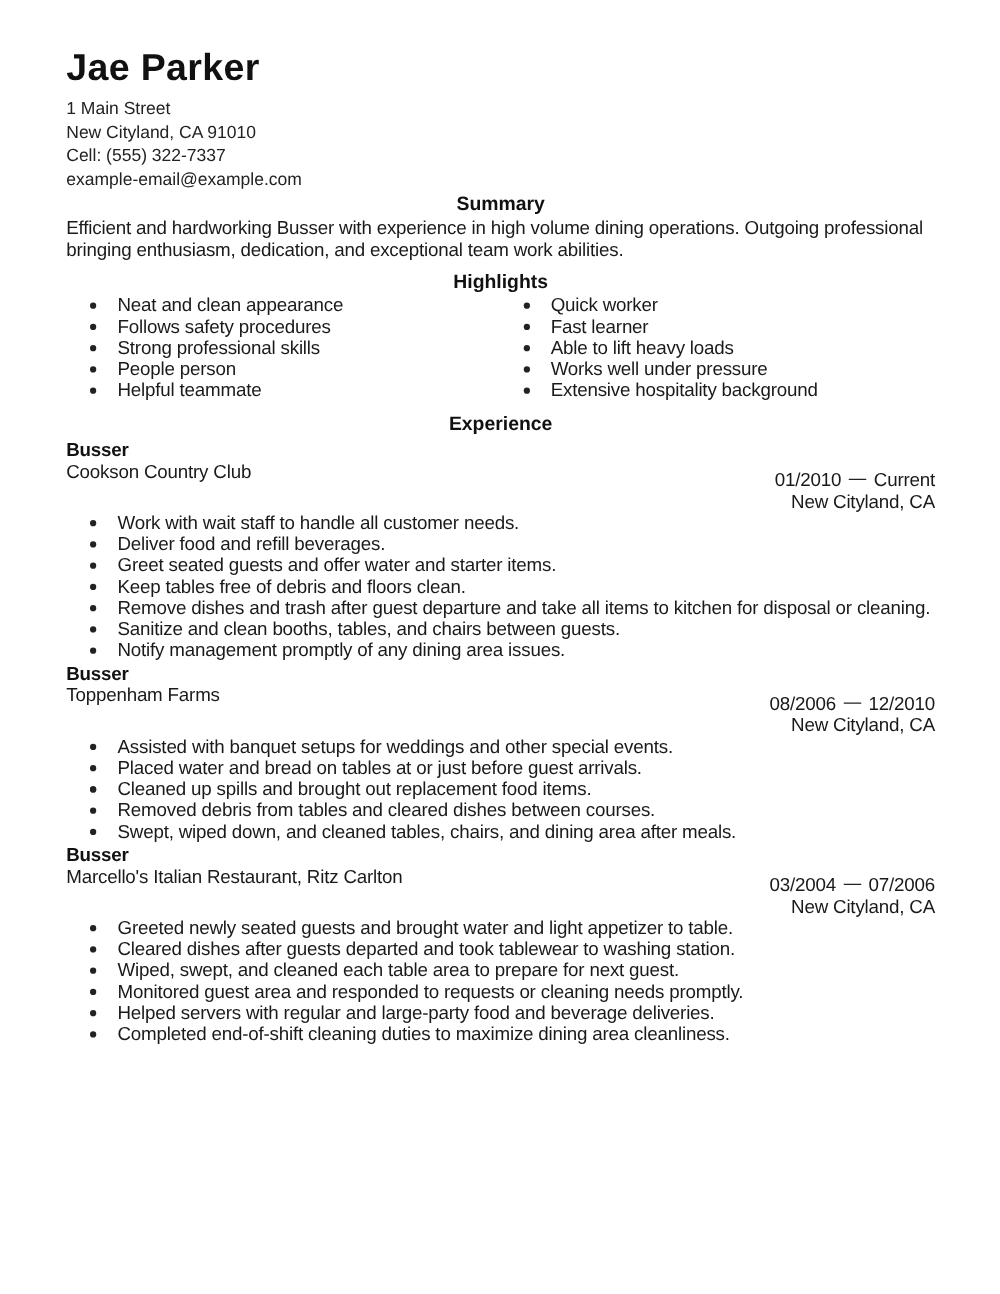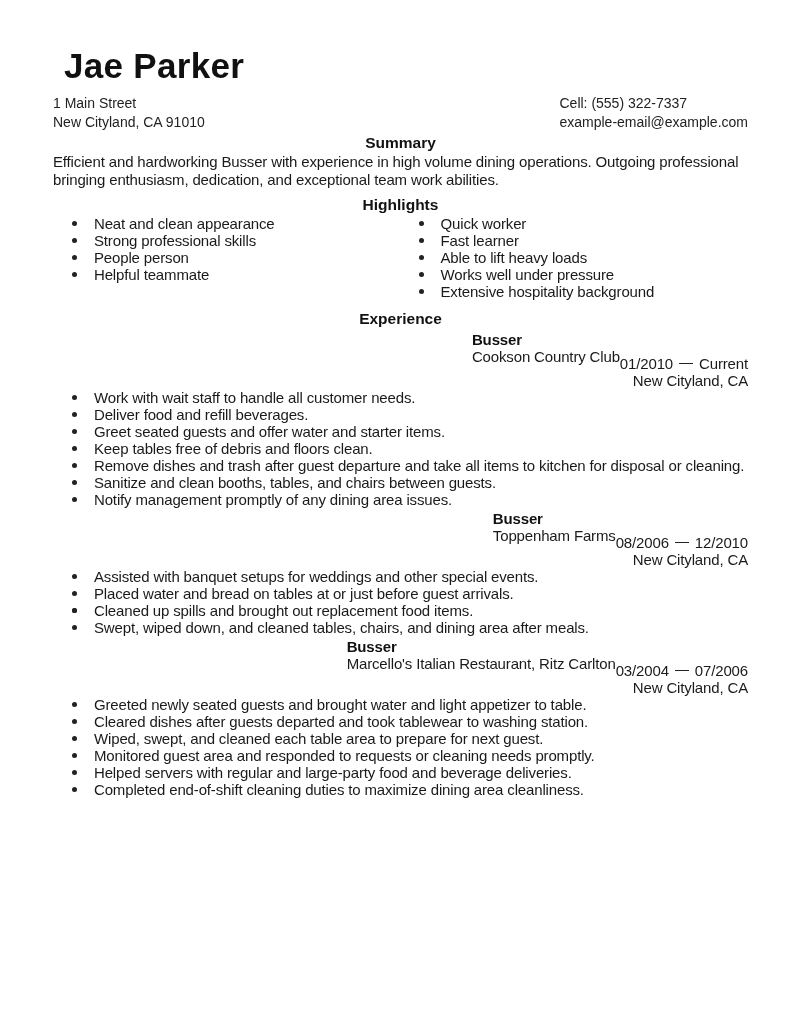--- a/index.html
+++ b/index.html
@@ -3,39 +3,39 @@
 <meta charset="utf-8">
 <style>
   html, body { margin: 0; padding: 0; background: #ffffff; }
   body {
     width: 800px; height: 1035px; overflow: hidden;
     font-family: "Liberation Sans", sans-serif;
     color: #1a1a1a;
     position: relative;
   }
   .page { position: absolute; left: 53px; top: 38px; width: 695px; }
-  .name { font-size: 35px; font-weight: bold; line-height: 34px; margin: 11px; color: #111; letter-spacing: 0.3px; }
-  .contact { display: flex; justify-content: space-between; margin-top: 5px; font-size: 14px; line-height: 19px; color: #222; }
+  .name { font-size: 30px; font-weight: bold; line-height: 34px; margin: 0; color: #111; letter-spacing: 0.3px; }
+  .contact { display: flex; justify-content: space-between; margin-top: 5px; font-size: 14px; line-height: 19px; color: #222; flex-direction: column; }
   .contact .right { text-align: left; }
   .section-title { text-align: center; font-weight: bold; font-size: 15.5px; line-height: 20px; margin: 0; color: #111; }
   .summary-title { margin-top: 1px; }
   .summary-text { font-size: 15px; line-height: 18px; margin: 0; letter-spacing: -0.15px; }
   .highlights-title { margin-top: 6px; }
   .highlights { display: flex; margin-top: 0; }
   .highlights ul { list-style: none; margin: 0; padding: 0; width: 350px; }
   .highlights ul li, .job ul li { position: relative; padding-left: 41px; font-size: 15px; line-height: 17px; letter-spacing: -0.15px; }
   .highlights ul li .bullet, .job ul li .bullet {
     position: absolute; left: 19px; top: 6px; width: 5px; height: 5px; border-radius: 50%; background: #222;
   }
   .highlights ul.col2 li { padding-left: 40px; }
   .highlights ul.col2 li .bullet { left: 18px; }
   .experience-title { margin-top: 9px; }
   .job { margin-top: 2px; }
   .job + .job { margin-top: 2px; }
-  .job-head { display: flex; justify-content: flex-end; font-size: 15px; line-height: 17px; letter-spacing: -0.15px; }
+  .job-head { display: flex; justify-content: space-between; font-size: 15px; line-height: 17px; letter-spacing: -0.15px; }
   .job-head .title { font-weight: bold; font-size: 15px; color: #111; }
   .job-head .right { text-align: right; margin-top: 24px; }
   .dash { display: inline-block; width: 14px; height: 1px; background: #222; vertical-align: middle; margin: 0 6px 3px 6px; }
   .job ul { list-style: none; margin: 0; padding: 0; }
 </style>
 </head>
 <body>
 
 <div class="page">
 
@@ -52,20 +52,21 @@
     </div>
   </div>
 
   <h2 class="section-title summary-title">Summary</h2>
   <p class="summary-text">Efficient and hardworking Busser with experience in high volume dining operations. Outgoing professional bringing enthusiasm, dedication, and exceptional team work abilities.</p>
 
   <h2 class="section-title highlights-title">Highlights</h2>
   <div class="highlights">
     <ul class="col1">
       <li><span class="bullet"></span><span>Neat and clean appearance</span></li>
+      <li><span class="bullet"></span><span>Follows safety procedures</span></li>
       <li><span class="bullet"></span><span>Strong professional skills</span></li>
       <li><span class="bullet"></span><span>People person</span></li>
       <li><span class="bullet"></span><span>Helpful teammate</span></li>
     </ul>
     <ul class="col2">
       <li><span class="bullet"></span><span>Quick worker</span></li>
       <li><span class="bullet"></span><span>Fast learner</span></li>
       <li><span class="bullet"></span><span>Able to lift heavy loads</span></li>
       <li><span class="bullet"></span><span>Works well under pressure</span></li>
       <li><span class="bullet"></span><span>Extensive hospitality background</span></li>
@@ -105,20 +106,21 @@
       <div class="right">
         <div><span>08/2006</span><span class="dash"></span><span>12/2010</span></div>
         <div>New Cityland, CA</div>
       </div>
     </div>
     <ul>
       <li><span class="bullet"></span><span>Assisted with banquet setups for weddings and other special events.</span></li>
       <li><span class="bullet"></span><span>Placed water and bread on tables at or just before guest arrivals.</span></li>
       <li><span class="bullet"></span></li>
       <li><span class="bullet"></span><span>Cleaned up spills and brought out replacement food items.</span></li>
+      <li><span class="bullet"></span><span>Removed debris from tables and cleared dishes between courses.</span></li>
       <li><span class="bullet"></span><span>Swept, wiped down, and cleaned tables, chairs, and dining area after meals.</span></li>
     </ul>
   </div>
 
   <div class="job">
     <div class="job-head">
       <div>
         <div class="title">Busser</div>
         <div>Marcello's Italian Restaurant, Ritz Carlton</div>
       </div>

